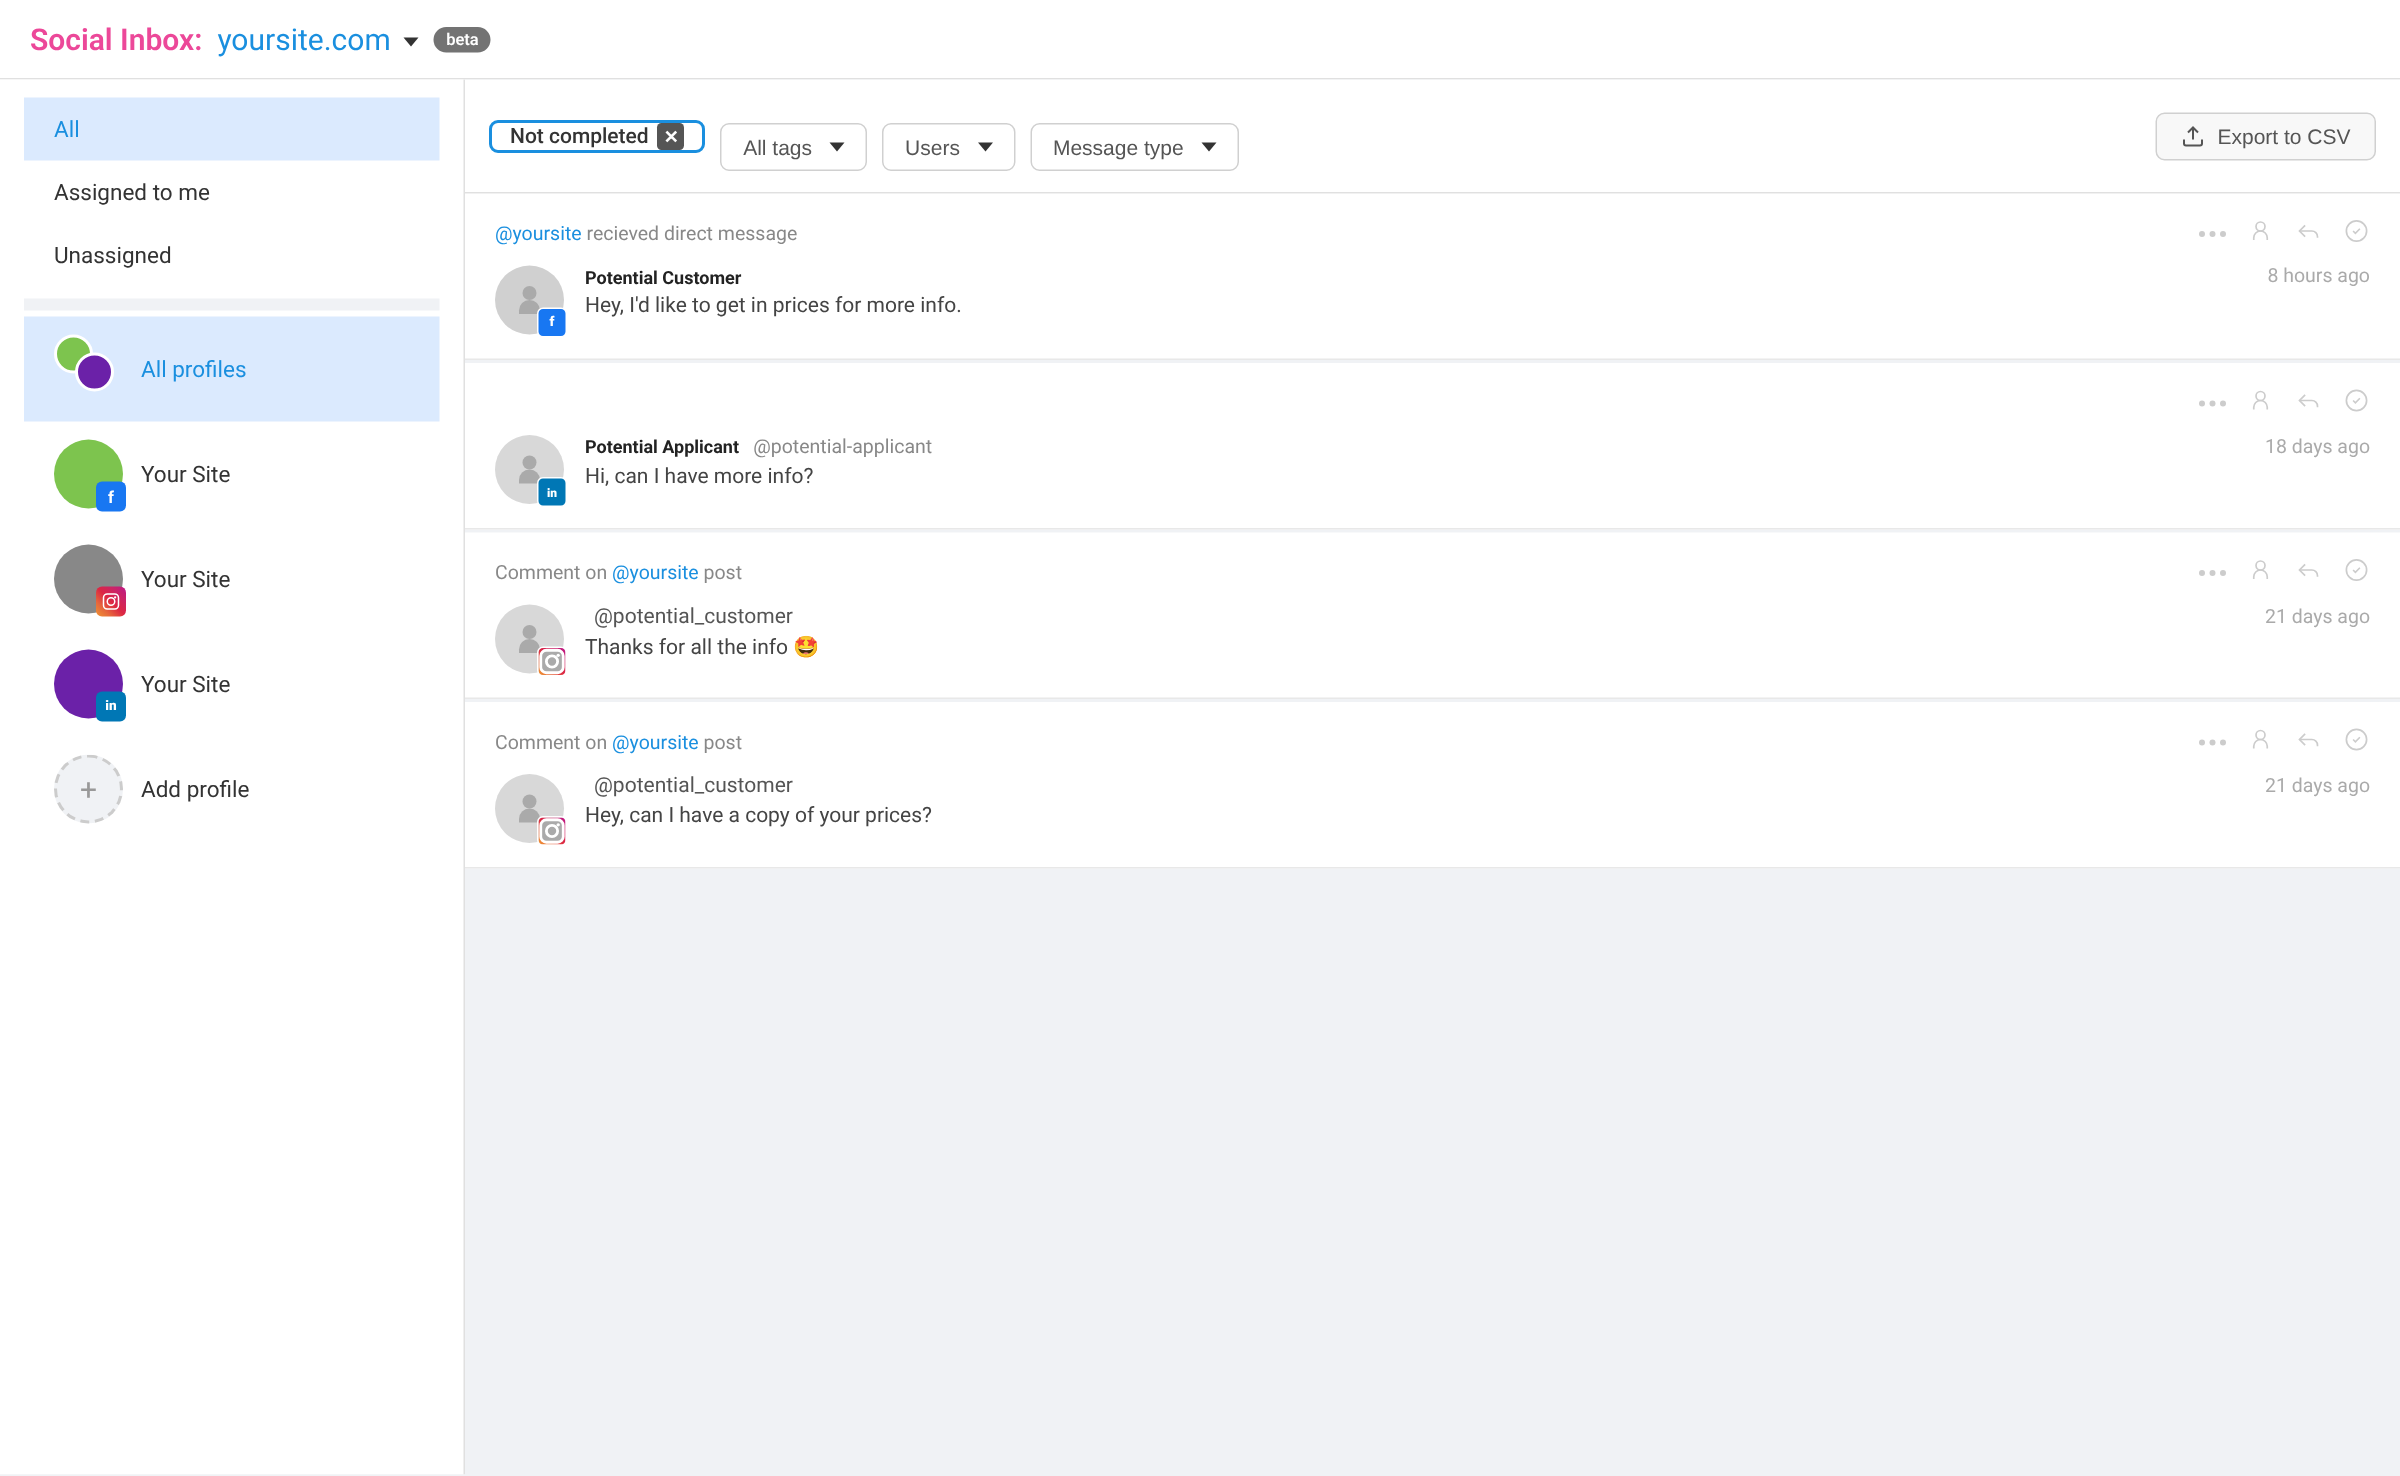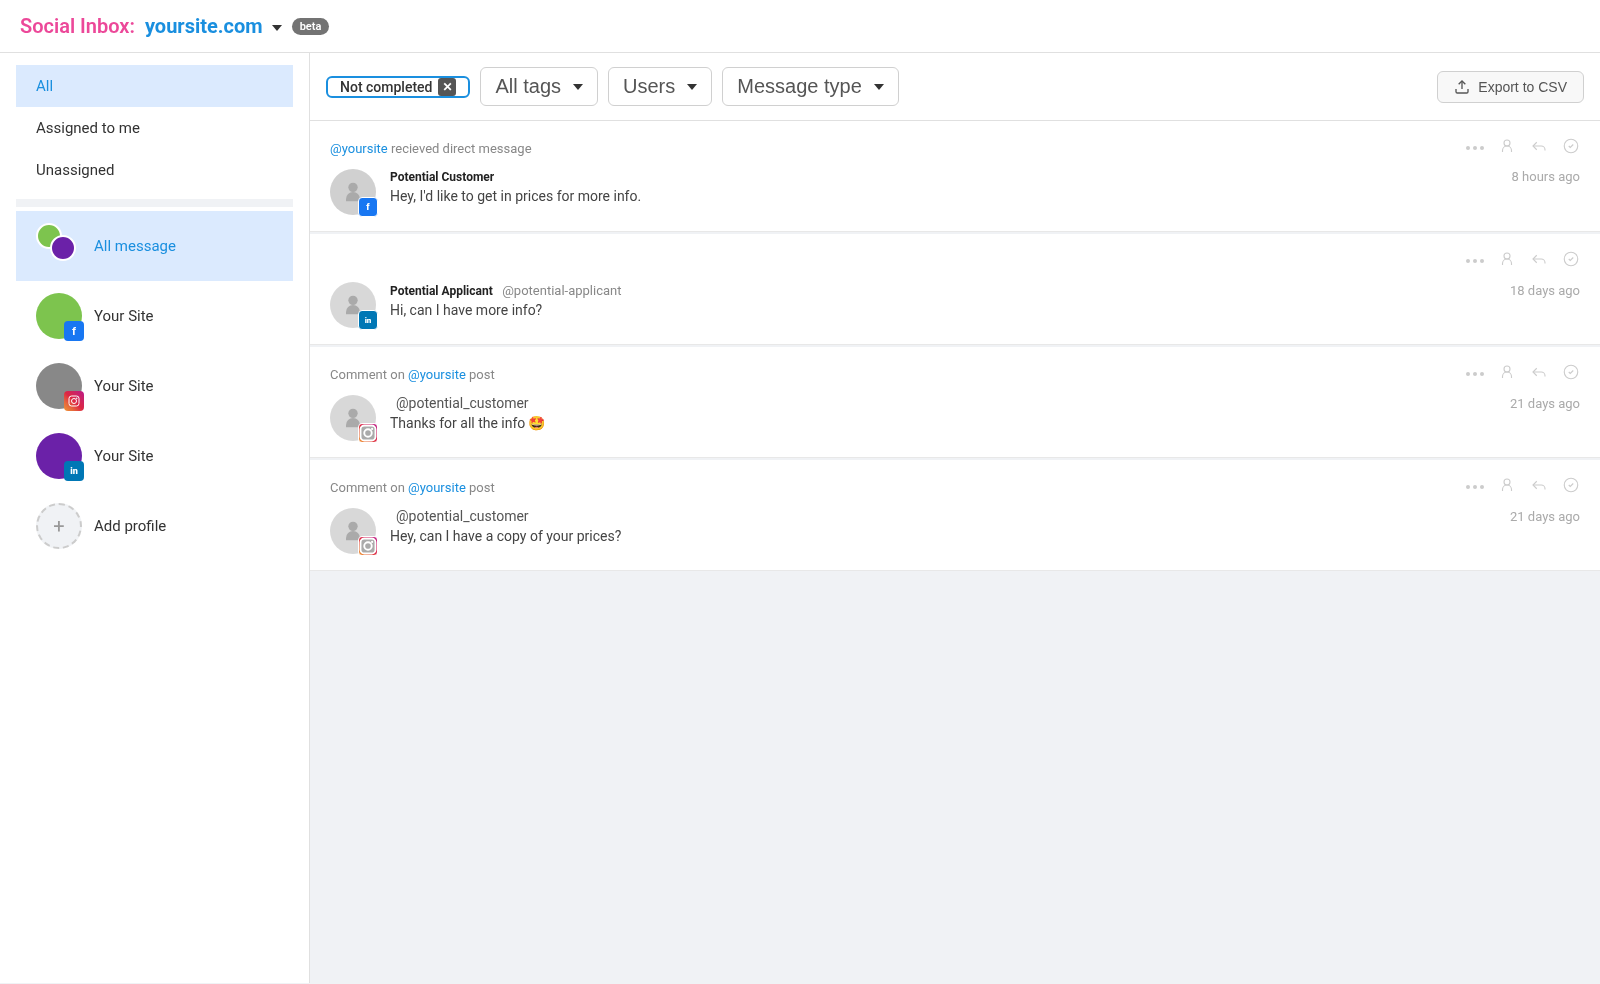--- a/index.html
+++ b/index.html
@@ -21,21 +21,21 @@
 
     .app-header-title {
       font-size: 20px;
       font-weight: 600;
       color: #ec4899;
     }
 
     .app-header-site {
       color: #1a8fdf;
       font-size: 20px;
-      font-weight: 700;
+      font-weight: 400;
     }
 
     .beta-badge {
       background: #737373;
       color: white;
       font-size: 11px;
       font-weight: 600;
       padding: 2px 8px;
       border-radius: 12px;
     }
@@ -216,24 +216,25 @@
       cursor: pointer;
     }
 
     .dropdown-btn {
       display: flex;
       align-items: center;
       gap: 8px;
       border: 1.5px solid #d0d0d0;
       border-radius: 6px;
       padding: 7px 14px;
-      font-size: 20px;
+      font-size: 14px;
       color: #555;
       background: white;
       cursor: pointer;
+      margin-top: 15px;
     }
 
     .export-btn {
       display: flex;
       align-items: center;
       gap: 8px;
       border: 1.5px solid #d0d0d0;
       border-radius: 6px;
       padding: 7px 16px;
       font-size: 14px;
@@ -412,21 +413,21 @@
 
     <div class="sidebar-divider"></div>
 
     <div class="sidebar-section">
 
       <div class="sidebar-item active">
         <div class="all-profiles-avatars">
           <div class="multi-avatar multi-avatar-1"></div>
           <div class="multi-avatar multi-avatar-2"></div>
         </div>
-        <span>All message</span>
+        <span>All profiles</span>
       </div>
 
       <div class="sidebar-item">
         <div class="profile-avatar">
           <div class="profile-avatar-inner avatar-green"></div>
           <div class="social-badge facebook">f</div>
         </div>
         <span>Your Site</span>
       </div>
 

